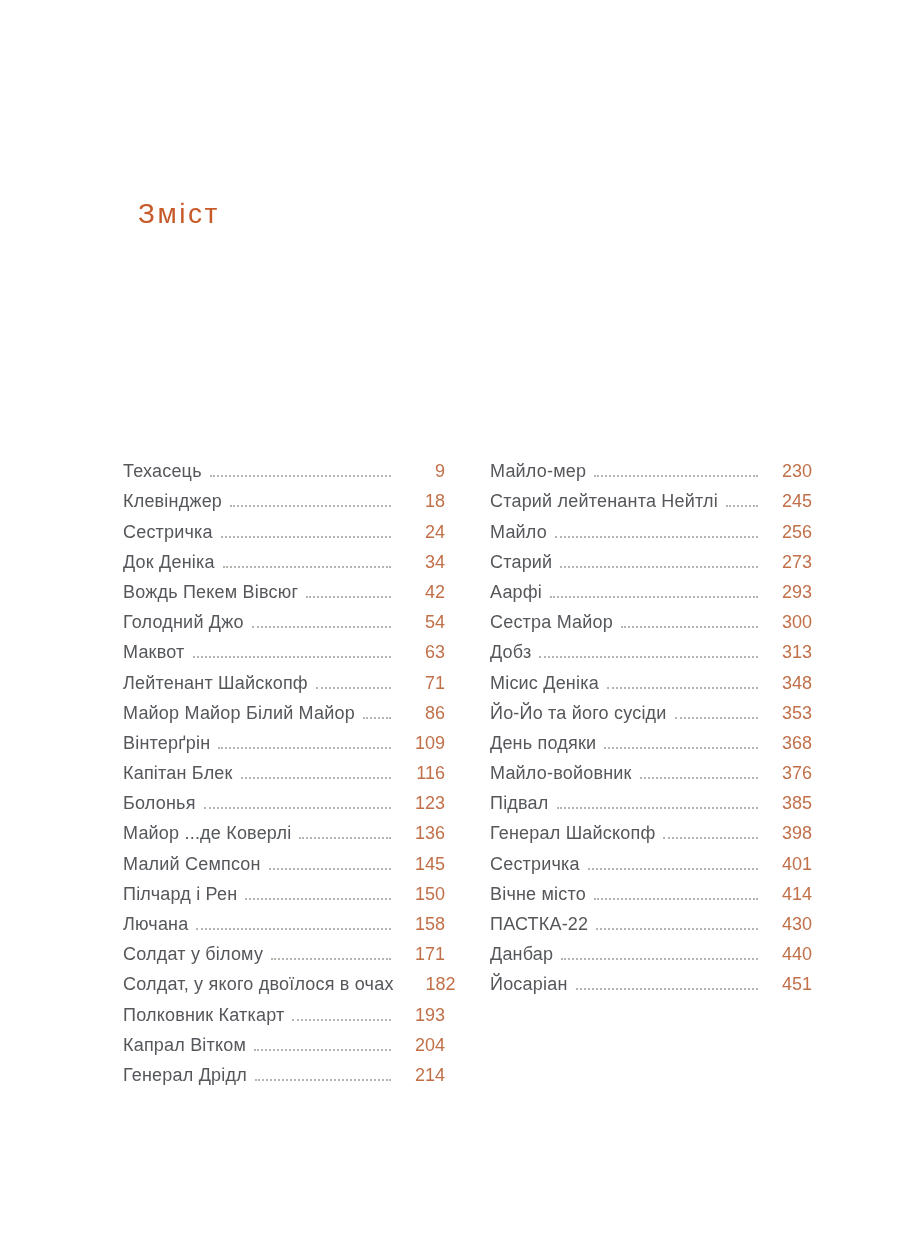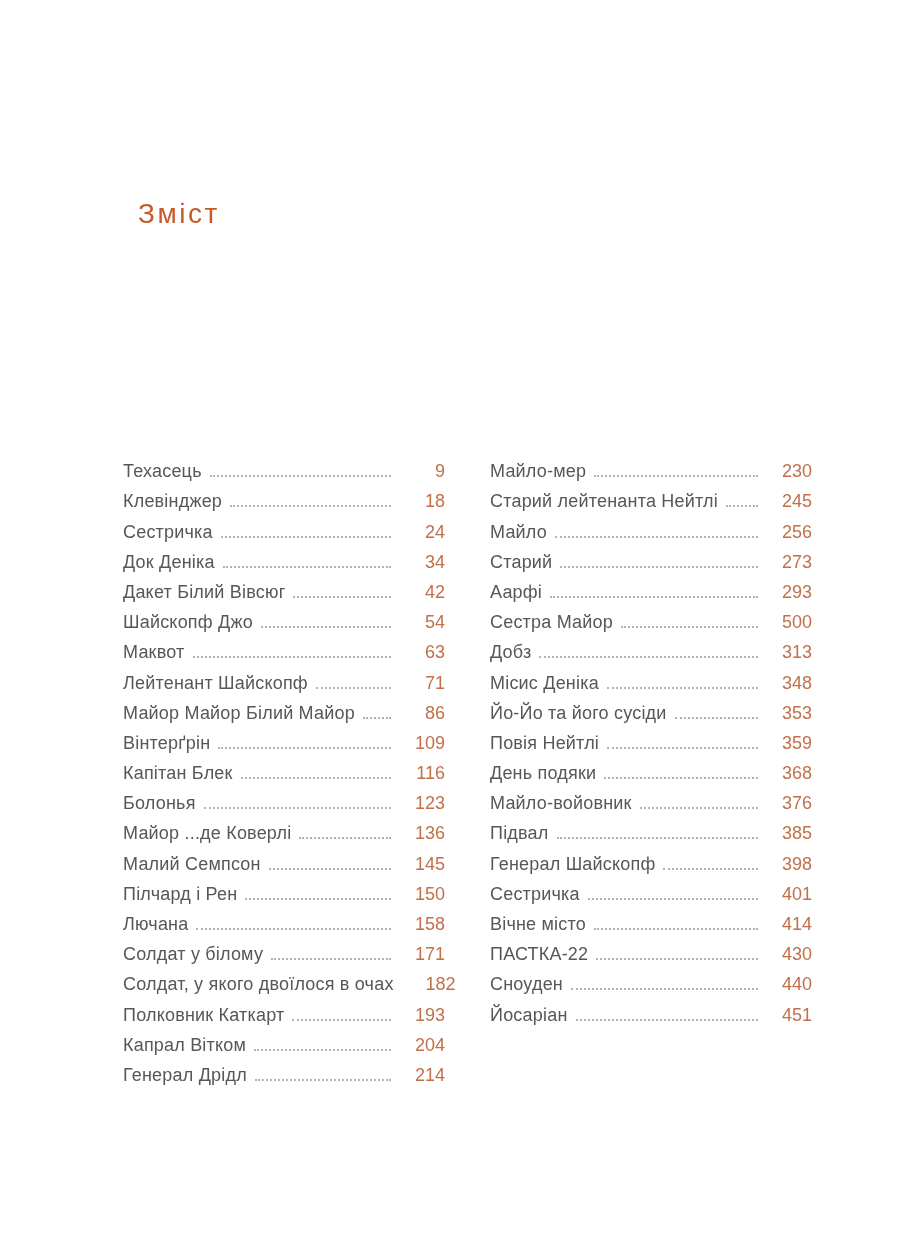--- a/index.html
+++ b/index.html
@@ -81,26 +81,26 @@
           <span class="toc-label">Сестричка</span>
           <span class="toc-leader"></span>
           <span class="toc-page">24</span>
         </div>
         <div class="toc-row">
           <span class="toc-label">Док Деніка</span>
           <span class="toc-leader"></span>
           <span class="toc-page">34</span>
         </div>
         <div class="toc-row">
-          <span class="toc-label">Дакет Білий Вівсюг</span>
+          <span class="toc-label">Вождь Пекем Вівсюг</span>
           <span class="toc-leader"></span>
           <span class="toc-page">42</span>
         </div>
         <div class="toc-row">
-          <span class="toc-label">Шайскопф Джо</span>
+          <span class="toc-label">Голодний Джо</span>
           <span class="toc-leader"></span>
           <span class="toc-page">54</span>
         </div>
         <div class="toc-row">
           <span class="toc-label">Маквот</span>
           <span class="toc-leader"></span>
           <span class="toc-page">63</span>
         </div>
         <div class="toc-row">
           <span class="toc-label">Лейтенант Шайскопф</span>
@@ -195,43 +195,38 @@
           <span class="toc-page">273</span>
         </div>
         <div class="toc-row">
           <span class="toc-label">Аарфі</span>
           <span class="toc-leader"></span>
           <span class="toc-page">293</span>
         </div>
         <div class="toc-row">
           <span class="toc-label">Сестра Майор</span>
           <span class="toc-leader"></span>
-          <span class="toc-page">500</span>
+          <span class="toc-page">300</span>
         </div>
         <div class="toc-row">
           <span class="toc-label">Добз</span>
           <span class="toc-leader"></span>
           <span class="toc-page">313</span>
         </div>
         <div class="toc-row">
           <span class="toc-label">Місис Деніка</span>
           <span class="toc-leader"></span>
           <span class="toc-page">348</span>
         </div>
         <div class="toc-row">
           <span class="toc-label">Йо-Йо та його сусіди</span>
           <span class="toc-leader"></span>
           <span class="toc-page">353</span>
         </div>
         <div class="toc-row">
-          <span class="toc-label">Повія Нейтлі</span>
-          <span class="toc-leader"></span>
-          <span class="toc-page">359</span>
-        </div>
-        <div class="toc-row">
           <span class="toc-label">День подяки</span>
           <span class="toc-leader"></span>
           <span class="toc-page">368</span>
         </div>
         <div class="toc-row">
           <span class="toc-label">Майло-войовник</span>
           <span class="toc-leader"></span>
           <span class="toc-page">376</span>
         </div>
         <div class="toc-row">
@@ -253,21 +248,21 @@
           <span class="toc-label">Вічне місто</span>
           <span class="toc-leader"></span>
           <span class="toc-page">414</span>
         </div>
         <div class="toc-row">
           <span class="toc-label">ПАСТКА-22</span>
           <span class="toc-leader"></span>
           <span class="toc-page">430</span>
         </div>
         <div class="toc-row">
-          <span class="toc-label">Сноуден</span>
+          <span class="toc-label">Данбар</span>
           <span class="toc-leader"></span>
           <span class="toc-page">440</span>
         </div>
         <div class="toc-row">
           <span class="toc-label">Йосаріан</span>
           <span class="toc-leader"></span>
           <span class="toc-page">451</span>
         </div>
       </div>
   </div>

